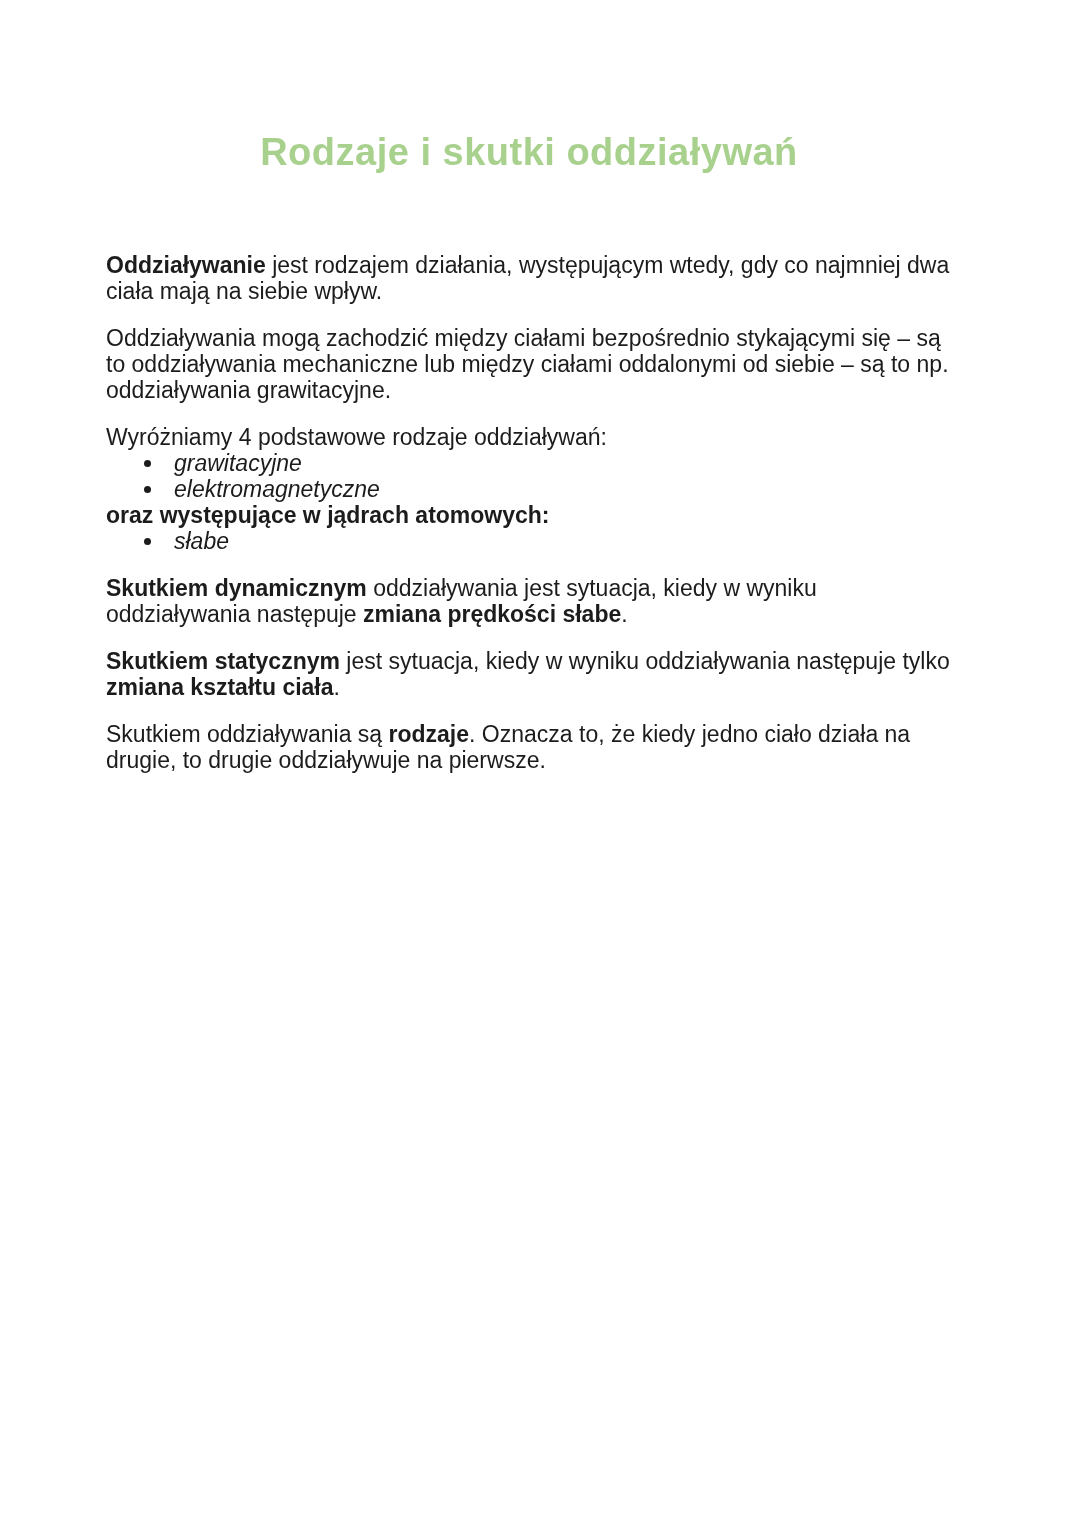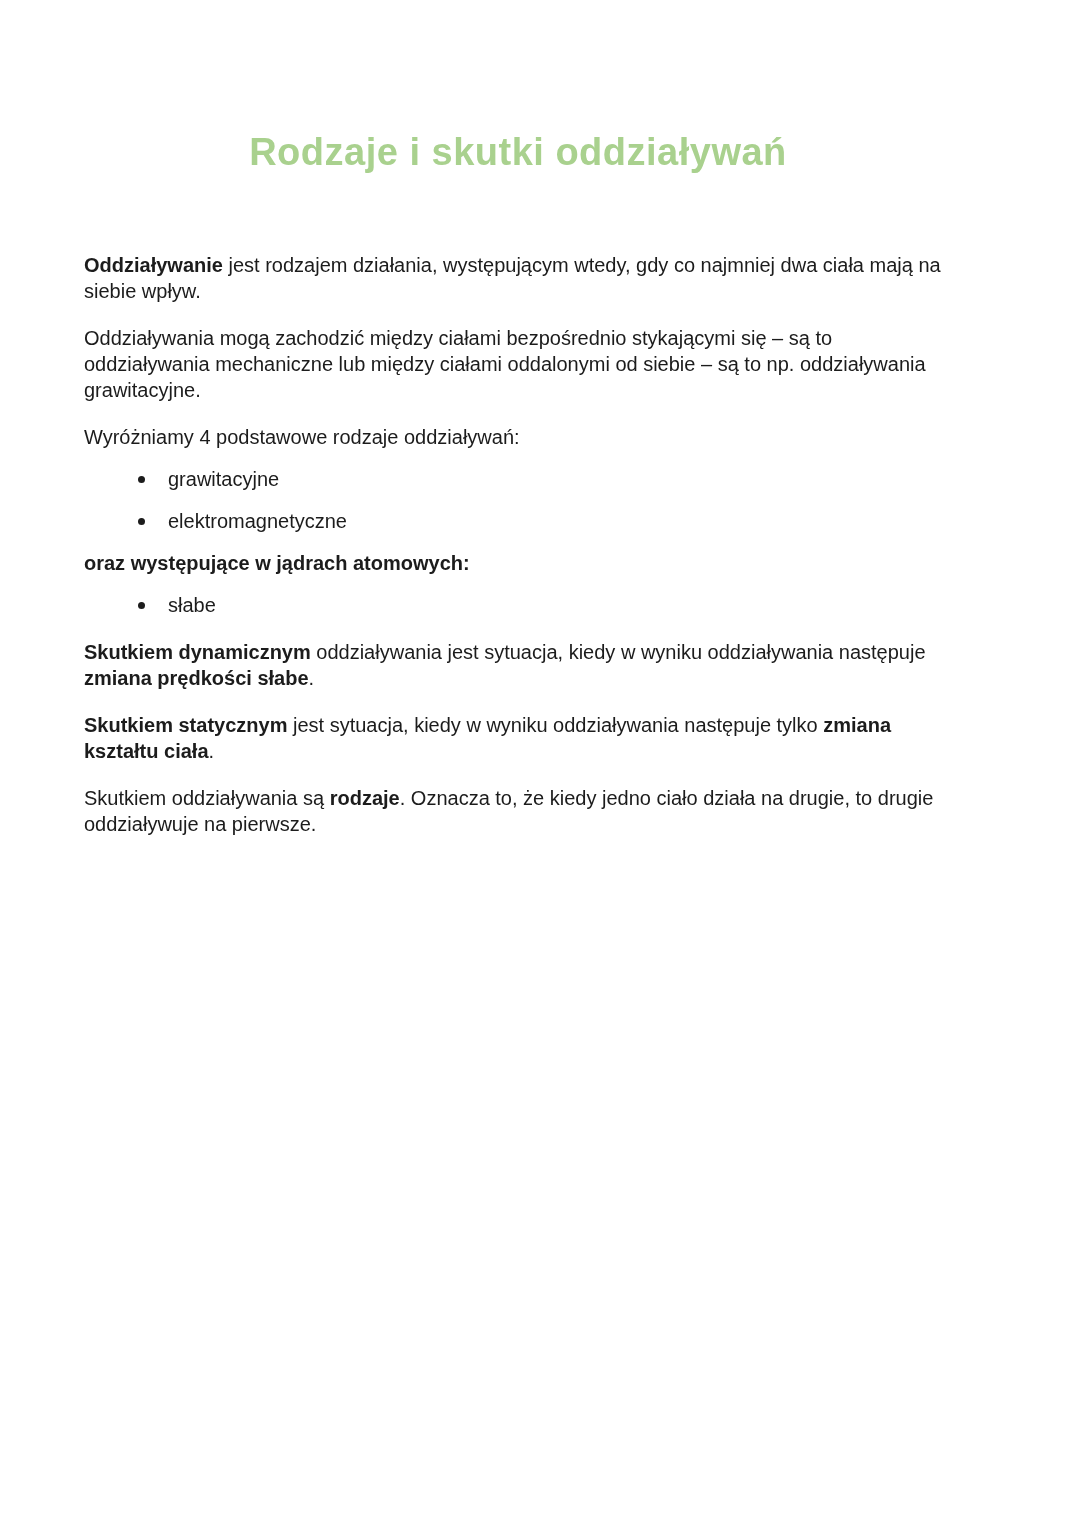--- a/index.html
+++ b/index.html
@@ -7,35 +7,35 @@
     padding: 0;
     background: #ffffff;
   }
   .page {
     position: relative;
     width: 1080px;
     height: 1527px;
     margin: 0 auto;
     background: #ffffff;
     box-sizing: border-box;
-    padding: 130px 128px 0 84px;
+    padding: 130px 128px 0 106px;
     font-family: "Liberation Sans", "DejaVu Sans", sans-serif;
     color: #1c1c1c;
     overflow: hidden;
   }
   .doc-title {
     margin: 0 0 76px 0;
     text-align: center;
     font-size: 38px;
     font-weight: 700;
     letter-spacing: 0.5px;
     line-height: 1.2;
   }
   .doc-body {
-    font-size: 20px;
+    font-size: 23px;
     line-height: 26px;
   }
   .doc-para {
     margin: 21px 0 0 0;
   }
   .doc-para:first-child {
     margin-top: 0;
   }
   .doc-line {
     margin: 0;
@@ -44,23 +44,24 @@
   .doc-body strong {
     font-weight: 700;
   }
   ul.doc-list {
     margin: 0;
     padding: 0;
     list-style: none;
   }
   ul.doc-list li {
     position: relative;
-    margin: 16px;
+    margin: 0;
     padding-left: 68px;
     line-height: 26px;
+    font-style: italic;
   }
   ul.doc-list li::before {
     content: "";
     position: absolute;
     left: 38px;
     top: 10px;
     width: 7px;
     height: 7px;
     border-radius: 50%;
     background: #1c1c1c;

